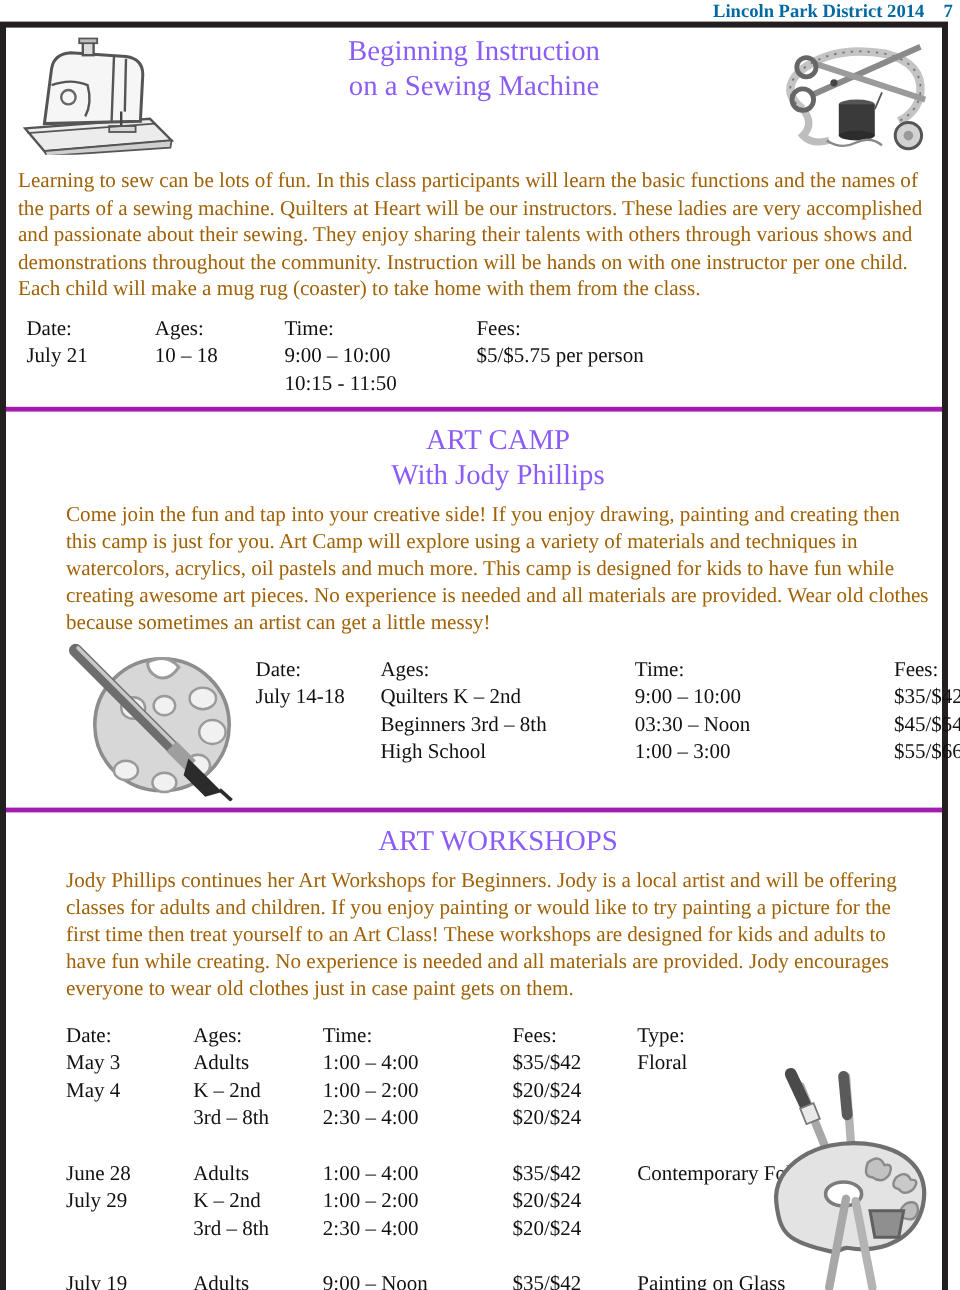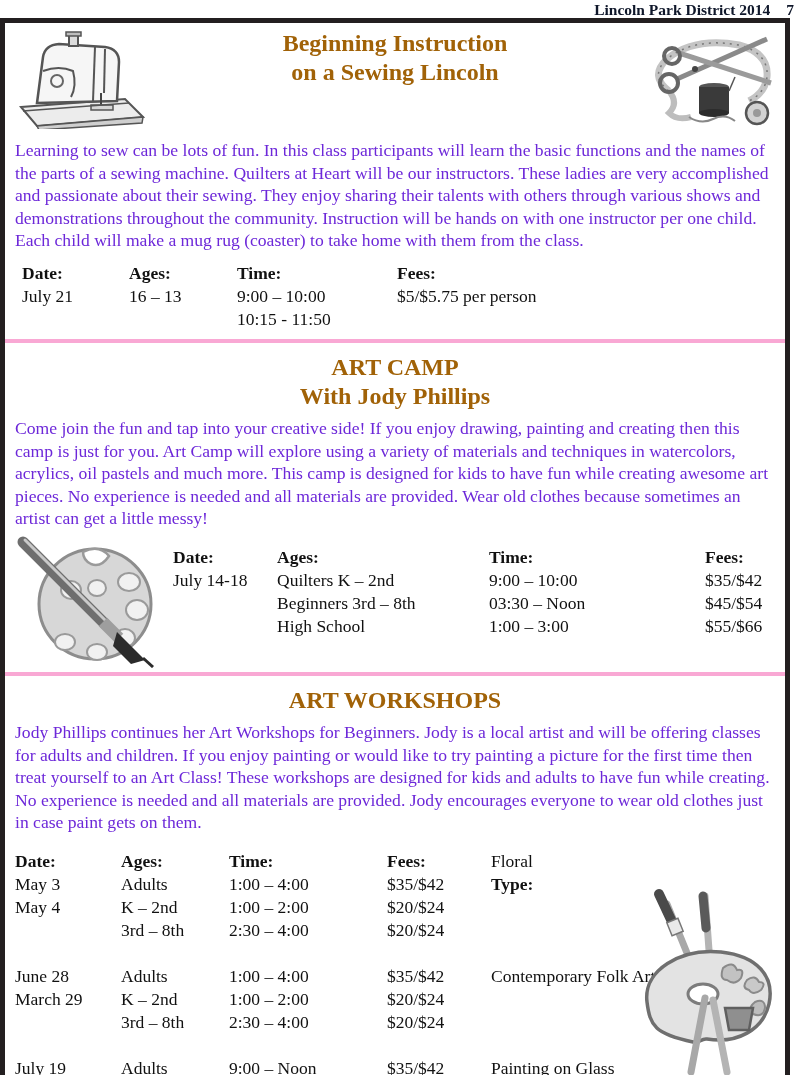--- a/index.html
+++ b/index.html
@@ -3,48 +3,48 @@
 <meta charset="utf-8">
 <style>
   html,body{margin:0;padding:0;background:#fff;}
   body{
     width:800px;height:1075px;overflow:hidden;
     font-family:"Liberation Serif", serif;color:#111;
     -webkit-font-smoothing:antialiased;
   }
   .page-header{
     height:17px;text-align:right;padding:1px 6px 0 0;
-    font-weight:bold;font-size:15.5px;color:#0f172a;
+    font-weight:bold;font-size:15.5px;color:#0369a1;
   }
   .page-header .pgnum{margin-left:16px;}
   .doc-frame{
     margin:0;border:5px solid #231f20;
     width:790px;box-sizing:border-box;
   }
   section{box-sizing:border-box;position:relative;}
-  .sec2,.sec3{border-top:4px solid #f9a8d4;}
+  .sec2,.sec3{border-top:4px solid #a21caf;padding-left:40px;}
   .sec1{min-height:310px;}
   .sec2{min-height:316px;}
   .sec3{min-height:403px;padding-bottom:6px;}
   .sew-head{position:relative;height:104px;}
   .icon-box{position:absolute;top:2px;}
   .icon-left{left:8px;}
   .icon-right{right:6px;}
   h1.sec-title{
     margin:6px 150px 2px 150px;text-align:center;
-    font-size:24px;line-height:29px;font-weight:bold;color:#a16207;
+    font-size:24px;line-height:29px;font-weight:normal;color:#8b5cf6;
   }
   h1.wide{margin:10px 20px 2px 20px;}
   p.desc{
     margin:6px 10px 4px 10px;font-size:17.6px;line-height:22.6px;
-    text-align:left;color:#6d28d9;
+    text-align:left;color:#a16207;
   }
   
   .line{min-height:23px;line-height:23px;font-size:17.5px;white-space:nowrap;}
-  .th{font-weight:bold;}
+  .th{font-weight:normal;}
   .sched1{
     display:grid;grid-template-columns:107px 108px 160px 216px auto;
     padding-left:17px;margin-top:10px;
   }
   .camp-row{display:flex;align-items:flex-start;margin-top:2px;}
   .camp-icon{width:168px;flex:0 0 168px;padding-left:8px;box-sizing:border-box;}
   .sched2{
     display:grid;grid-template-columns:104px 212px 216px auto;
     margin-top:12px;flex:1;
   }
@@ -77,21 +77,21 @@
           <rect x="56" y="4" width="9" height="11" fill="#dcdcdc" stroke="#555" stroke-width="2"></rect>
           <rect x="53" y="1" width="15" height="4" fill="#bdbdbd" stroke="#555" stroke-width="1.5"></rect>
           <path d="M92,18 L91,62" class="ln" stroke-width="2"></path>
           <path d="M88,62 L88,76" stroke="#444" stroke-width="2" fill="none"></path>
           <rect x="78" y="74" width="22" height="5" fill="#d6d6d6" stroke="#555" stroke-width="1.5"></rect>
           <path d="M10,80 L116,72" class="ln" stroke-width="1.5"></path>
         </svg>
       </div>
       <h1 class="sec-title">
         <span>Beginning Instruction</span><br>
-        <span>on a Sewing Lincoln</span>
+        <span>on a Sewing Machine</span>
       </h1>
       <div class="icon-box icon-right">
         <svg width="140" height="98" viewBox="0 0 140 98">
           <path d="M30,60 Q10,45 28,28 Q55,6 100,14 Q130,22 128,46 Q126,62 110,70" stroke="#c4c4c4" stroke-width="7" fill="none"></path>
           <path d="M30,60 Q10,45 28,28 Q55,6 100,14 Q130,22 128,46 Q126,62 110,70" stroke="#777" stroke-width="1.5" fill="none" stroke-dasharray="2,5"></path>
           <path d="M30,60 Q40,72 30,82 Q38,90 52,86" stroke="#bdbdbd" stroke-width="6" fill="none"></path>
           <line x1="38" y1="48" x2="128" y2="8" stroke="#8a8a8a" stroke-width="5"></line>
           <line x1="40" y1="22" x2="132" y2="52" stroke="#9b9b9b" stroke-width="5"></line>
           <circle cx="30" cy="52" r="9" fill="none" stroke="#666" stroke-width="4"></circle>
           <circle cx="33" cy="25" r="8" fill="none" stroke="#666" stroke-width="4"></circle>
@@ -107,21 +107,21 @@
       </div>
     </div>
     <p class="desc">Learning to sew can be lots of fun. In this class participants will learn the basic functions and the names of the parts of a sewing machine. Quilters at Heart will be our instructors. These ladies are very accomplished and passionate about their sewing. They enjoy sharing their talents with others through various shows and demonstrations throughout the community.  Instruction will be hands on with one instructor per one child. Each child will make a mug rug (coaster) to take home with them from the class.</p>
     <div class="sched1">
       <div>
         <div class="line th">Date:</div>
         <div class="line">July 21</div>
       </div>
       <div>
         <div class="line th">Ages:</div>
-        <div class="line">16 – 13</div>
+        <div class="line">10 – 18</div>
       </div>
       <div>
         <div class="line th">Time:</div>
         <div class="line">9:00 – 10:00</div>
         <div class="line">10:15 - 11:50</div>
       </div>
       <div>
         <div class="line th">Fees:</div>
         <div class="line">$5/$5.75 per person</div>
       </div>
@@ -184,21 +184,21 @@
     <h1 class="sec-title wide">ART WORKSHOPS</h1>
     <p class="desc">Jody Phillips continues her Art Workshops for Beginners.  Jody is a local artist and will be offering classes for adults and children.  If you enjoy painting or would like to try painting a picture for the first time then treat yourself to an Art Class!  These workshops are designed for kids and adults to have fun while creating.  No experience is needed and all materials are provided.  Jody encourages everyone to wear old clothes just in case paint gets on them.</p>
     <div class="sched3">
       <div>
         <div class="line th">Date:</div>
         <div class="line">May 3</div>
         <div class="line">May 4</div>
         <div class="line"></div>
         <div class="line"></div>
         <div class="line">June 28</div>
-        <div class="line">March 29</div>
+        <div class="line">July 29</div>
         <div class="line"></div>
         <div class="line"></div>
         <div class="line">July 19</div>
       </div>
       <div>
         <div class="line th">Ages:</div>
         <div class="line">Adults</div>
         <div class="line">K – 2nd</div>
         <div class="line">3rd – 8th</div>
         <div class="line"></div>
@@ -226,22 +226,22 @@
         <div class="line">$20/$24</div>
         <div class="line">$20/$24</div>
         <div class="line"></div>
         <div class="line">$35/$42</div>
         <div class="line">$20/$24</div>
         <div class="line">$20/$24</div>
         <div class="line"></div>
         <div class="line">$35/$42</div>
       </div>
       <div>
+        <div class="line th">Type:</div>
         <div class="line">Floral</div>
-        <div class="line th">Type:</div>
         <div class="line"></div>
         <div class="line"></div>
         <div class="line"></div>
         <div class="line">Contemporary Folk Art</div>
         <div class="line"></div>
         <div class="line"></div>
         <div class="line"></div>
         <div class="line">Painting on Glass</div>
       </div>
     </div>

